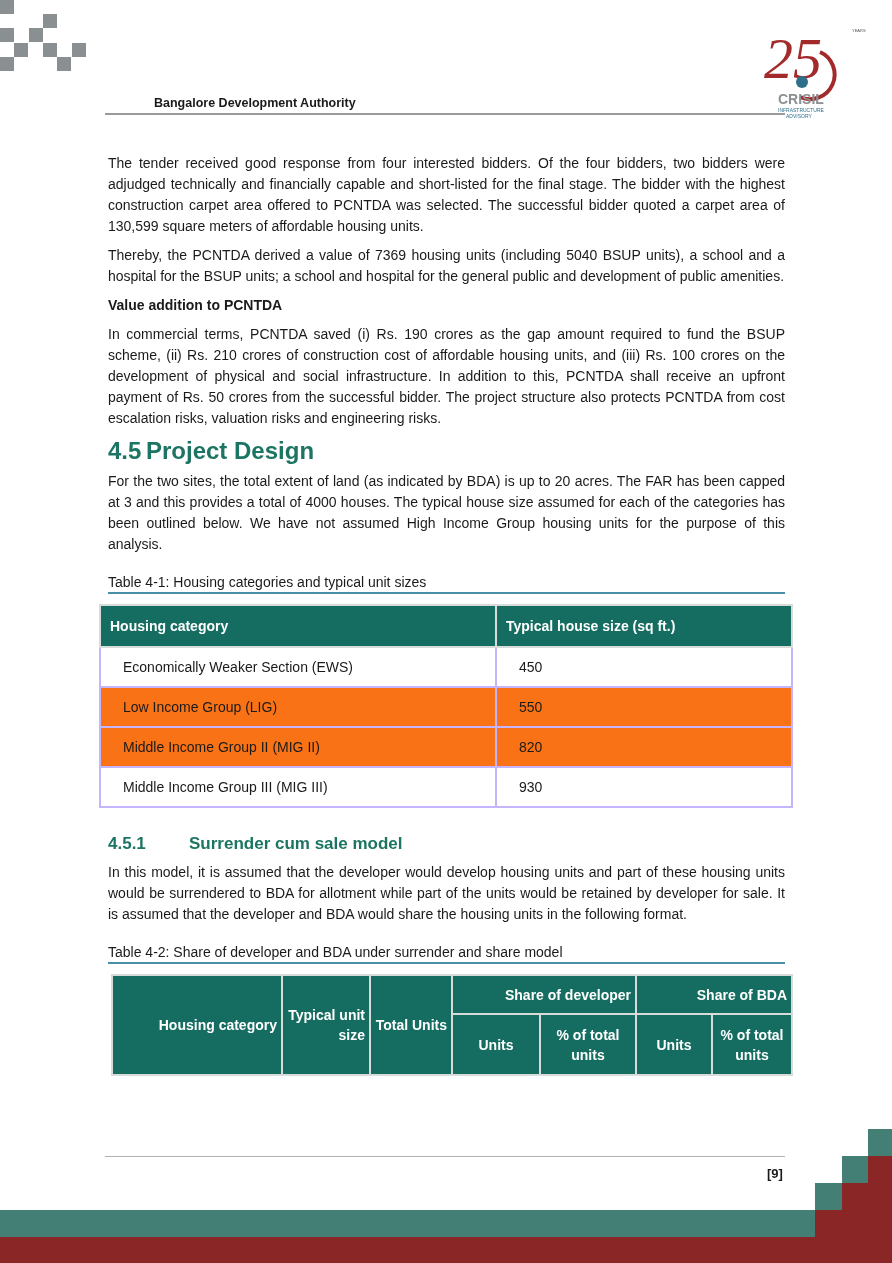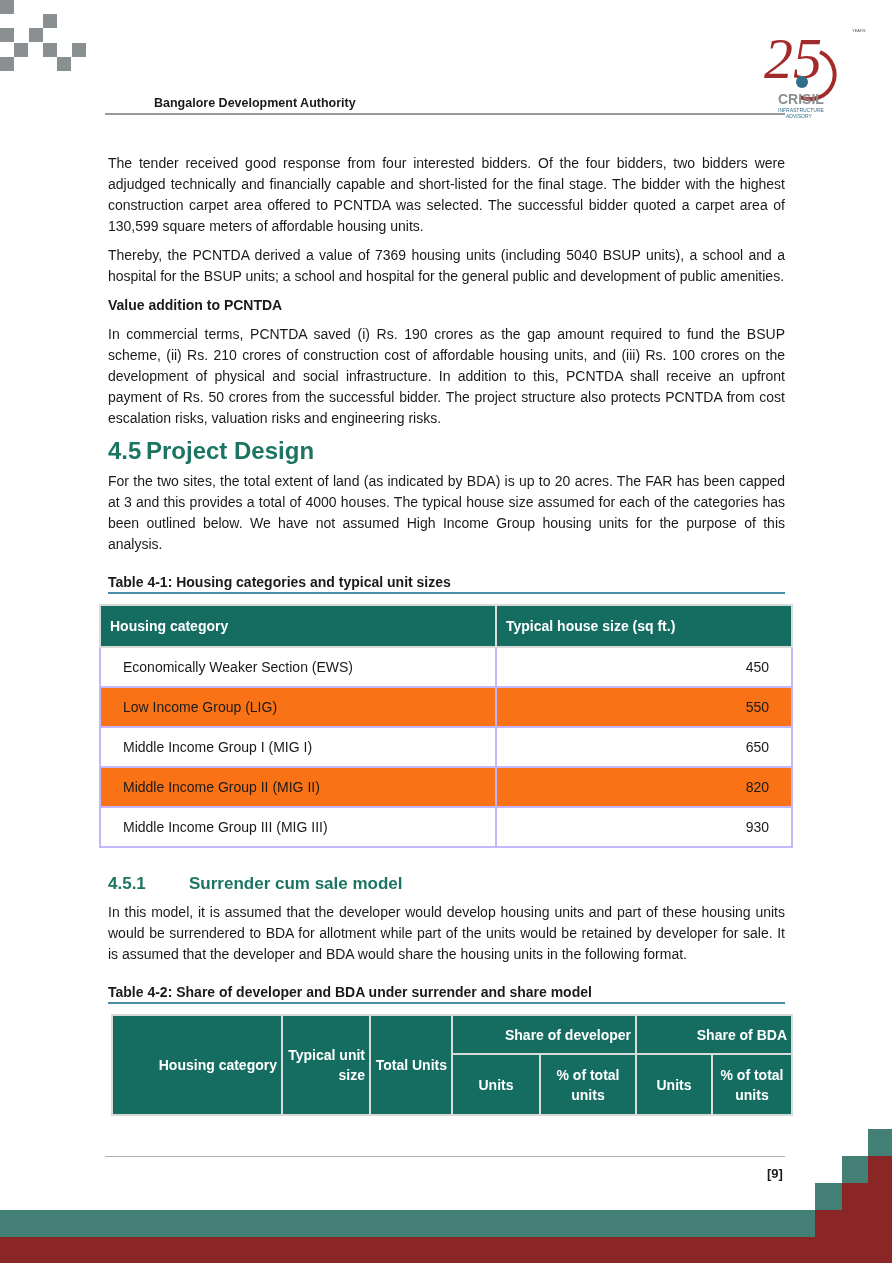--- a/index.html
+++ b/index.html
@@ -16,26 +16,26 @@
   }
   .header-rule { position: absolute; left: 105px; top: 113px; width: 680px; height: 2px; background: #9a9a9a; }
   .logo { position: absolute; left: 760px; top: 22px; width: 120px; height: 100px; }
   .content { position: absolute; left: 108px; top: 153px; width: 677px; }
   p { margin: 0 0 8px 0; font-size: 14px; line-height: 21px; text-align: justify; }
   .bold-h { font-size: 14px; font-weight: bold; margin: 0 0 8px 0; line-height: 21px; }
   h2 { font-size: 24px; font-weight: bold; color: #1b7562; margin: 6px 0 6px 0; line-height: 28px; }
   h2 .num { display: inline-block; width: 38px; }
   h3 { font-size: 17px; font-weight: bold; color: #1b7562; margin: 14px 0 6px 0; line-height: 24px; }
   h3 .num { display: inline-block; width: 81px; }
-  .caption { font-size: 14px; font-weight: bold; padding-bottom: 1px; border-bottom: 2px solid #4a8fa8; margin: 18px 0 10px 0; line-height: 18px; }
+  .caption { font-size: 14px; font-weight: normal; padding-bottom: 1px; border-bottom: 2px solid #4a8fa8; margin: 18px 0 10px 0; line-height: 18px; }
   table { border-collapse: collapse; font-size: 14px; }
   .t1 { width: 694px; margin-left: -9px; }
   .t1 th { background: #146d60; color: #fff; text-align: left; font-weight: bold; height: 40px; padding: 0 9px; border: 2px solid #d8dcd8; }
   .t1 td { height: 38px; padding: 0 22px; border: 2px solid #c4b5fd; }
-  .t1 td.num { text-align: right; }
+  .t1 td.num { }
   .t1 tr.alt td { background: #f97316; }
   .t2 { width: 682px; margin-left: 3px; }
   .t2 th { background: #146d60; color: #fff; font-weight: bold; text-align: center; border: 2px solid #d8dcd8; line-height: 20px; padding: 0 4px; }
   .t2 tr.r1 th { height: 37px; text-align: right; }
   .t2 tr.r2 th { height: 59px; }
   .footer-rule { position: absolute; left: 105px; top: 1156px; width: 680px; height: 1px; background: #b0b0b0; }
   .page-num { position: absolute; left: 767px; top: 1166px; font-size: 13px; font-weight: bold; }
   .band-teal { position: absolute; left: 0; top: 1210px; width: 815px; height: 27px; background: #447f76; }
   .band-red { position: absolute; left: 0; top: 1237px; width: 892px; height: 26px; background: #8b2626; }
   .step { position: absolute; }
@@ -89,24 +89,20 @@
     </thead>
     <tbody>
       <tr>
         <td>Economically Weaker Section (EWS)</td>
         <td class="num">450</td>
       </tr>
       <tr class="alt">
         <td>Low Income Group (LIG)</td>
         <td class="num">550</td>
       </tr>
-      <tr>
-        <td>Middle Income Group I (MIG I)</td>
-        <td class="num">650</td>
-      </tr>
       <tr class="alt">
         <td>Middle Income Group II (MIG II)</td>
         <td class="num">820</td>
       </tr>
       <tr>
         <td>Middle Income Group III (MIG III)</td>
         <td class="num">930</td>
       </tr>
     </tbody>
   </table>

